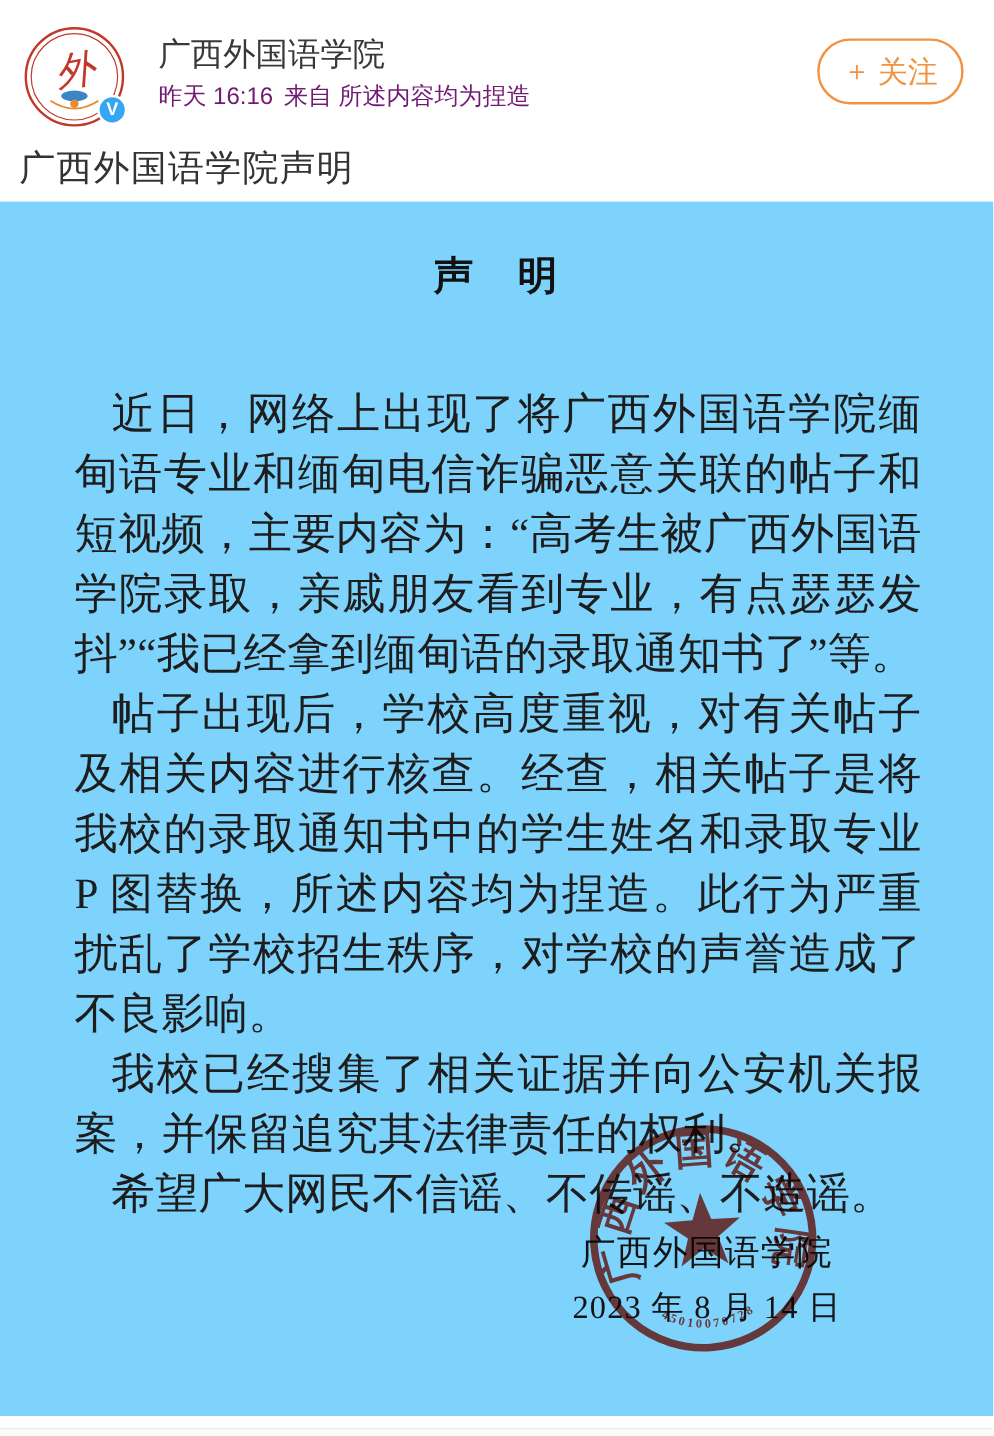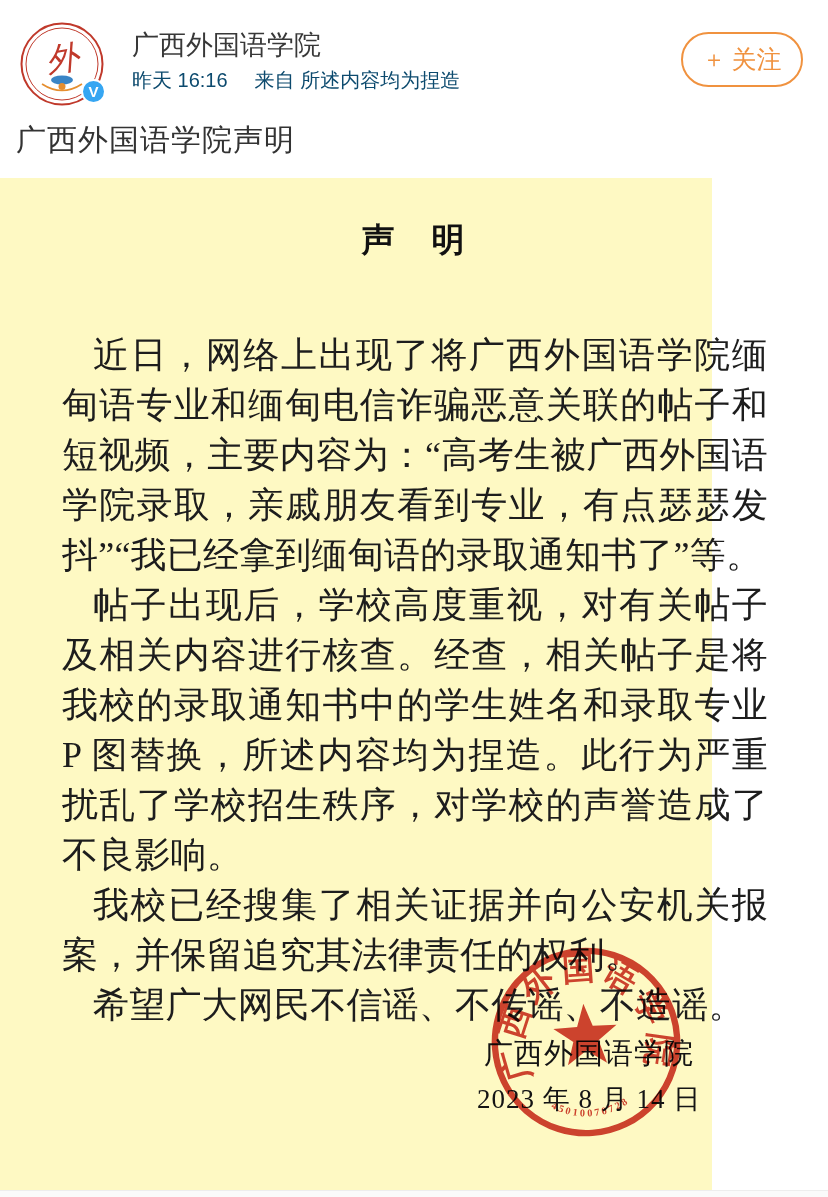--- a/index.html
+++ b/index.html
@@ -8,32 +8,32 @@
     font-family:"Liberation Sans","DejaVu Sans",sans-serif;
   }
   
   .avatar{position:absolute;left:20px;top:22px;width:84px;height:84px;border-radius:50%;cursor:pointer;}
   .v-badge{
     position:absolute;left:61px;top:57px;width:25px;height:25px;border-radius:50%;
     background:#36a6f2;border:2px solid #ffffff;color:#fff;font-size:15px;font-weight:bold;
     display:flex;align-items:center;justify-content:center;box-sizing:border-box;
   }
   .username{position:absolute;left:132px;top:27px;font-size:27px;font-weight:500;color:#383838;cursor:pointer;}
-  .meta{position:absolute;left:132px;top:67px;font-size:20px;color:#0c4a6e;display:flex;gap:27px;}
+  .meta{position:absolute;left:132px;top:67px;font-size:20px;color:#701a75;display:flex;gap:9px;}
   .follow-btn{
     position:absolute;left:681px;top:32px;width:122px;height:55px;box-sizing:border-box;
     background:#fff;border:2px solid #f0923f;border-radius:28px;color:#f0923f;
     display:flex;align-items:center;justify-content:center;gap:6px;font-size:25px;cursor:pointer;
     font-family:inherit;
   }
   .follow-btn .plus{font-size:23px;line-height:1;}
   
   .post-title{position:absolute;left:16px;top:120px;font-size:30px;color:#333333;letter-spacing:1px;}
   
-  .doc{position:absolute;left:0;top:178px;width:712px;height:1012px;background:#fef9c3;cursor:pointer;}
+  .doc{position:absolute;left:0;top:168px;width:828px;height:1012px;background:#7dd3fc;cursor:pointer;}
   .doc-title{
     position:absolute;left:0;top:40px;width:828px;text-align:center;
     font-family:"Liberation Serif","DejaVu Serif",serif;font-weight:bold;
     font-size:33px;color:#111;letter-spacing:2px;
   }
   .doc-body{position:absolute;left:62px;top:152px;width:706px;}
   .doc-body p{
     margin:0;font-family:"Liberation Serif","DejaVu Serif",serif;
     font-size:36px;line-height:50px;color:#1d1d1d;text-align:justify;text-indent:31px;
     letter-spacing:0.2px;

